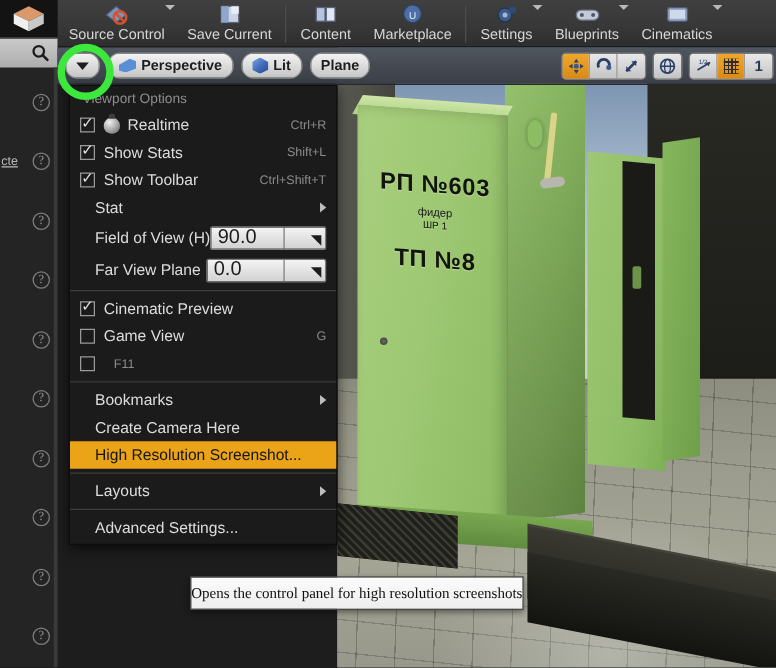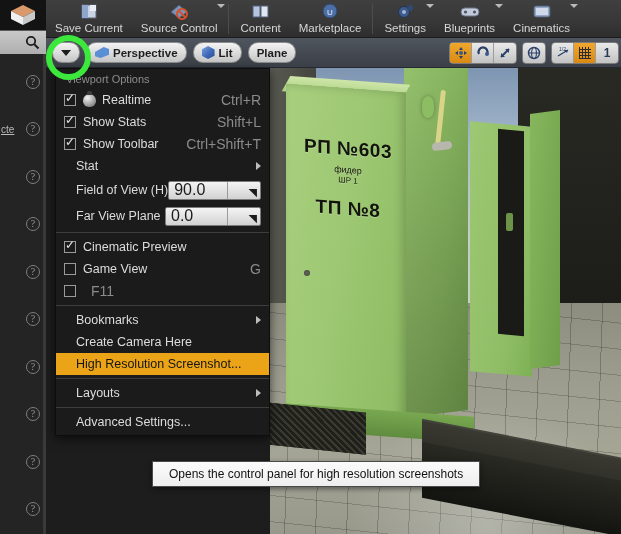--- a/index.html
+++ b/index.html
@@ -278,21 +278,21 @@
     width: 13px; height: 13px; margin-right: 6px; flex: 0 0 13px;
     border-radius: 50% 50% 45% 45%;
     background: radial-gradient(circle at 35% 30%, #f2f2f2, #9c9c9c 60%, #5d5d5d 100%);
     position: relative;
   }
   .mrow .mico::after {
     content: ""; position: absolute; left: 4px; top: -3px; width: 5px; height: 4px;
     background: #3d3d3d; border-radius: 2px 2px 0 0;
   }
   .mrow .mtext { flex: 1 1 auto; white-space: nowrap; }
-  .mrow .mkey { color: #8b8b8b; font-size: 14px; margin-left: 8px; text-align: right; }
+  .mrow .mkey { color: #8b8b8b; font-size: 10px; margin-left: 8px; text-align: right; }
   .mrow .marrow {
     width: 0; height: 0; margin-left: 8px;
     border-top: 4px solid transparent; border-bottom: 4px solid transparent;
     border-left: 5px solid #bdbdbd;
   }
   .mrow.indent { padding-left: 20px; }
   .mrow.highlight { background: #eba417; color: #151515; }
   .mrow.highlight .mtext { color: #151515; }
   .msep { height: 1px; background: #3d3d3d; margin: 3px 0; }
   .mrow.spin { height: 26px; }
@@ -311,23 +311,24 @@
     display: flex; align-items: flex-end; justify-content: flex-end; padding: 0 3px 2px 0;
   }
   .grip-gly { font-size: 11px; color: #1b1b1b; line-height: 10px; }
 
   
   .tooltip {
     position: absolute; left: 152px; top: 461px; z-index: 30;
     background: linear-gradient(180deg,#fbfbfb,#eeeeee);
     border: 1px solid #4a4a4a;
     color: #111; font-size: 12px;
-    padding: 5px 16px;
+    padding: 5px 0;
     white-space: nowrap;
     box-shadow: 0 2px 5px rgba(0,0,0,.45);
+    font-family: Liberation Serif, serif;
   }
 
   
   .ring {
     position: absolute; left: 46px; top: 35px; width: 45px; height: 45px;
     border: 6px solid #3ce83c; border-radius: 50%;
     z-index: 25; pointer-events: none;
   }
 </style>
 </head>
@@ -370,38 +371,38 @@
     <div class="kerb2"></div>
   </div>
 
   <div class="topbar">
     <div style="width:46px;height:38px;flex:0 0 46px;"></div>
 
     <div class="tb-group">
       <div class="tb-item">
         <div class="tb-ico">
           <svg width="22" height="18" viewBox="0 0 22 18">
+            <polygon points="3,9 11,2 19,9 11,15" fill="#7d93bb" stroke="#4d5a74"></polygon>
+            <circle cx="14" cy="11" r="5" fill="none" stroke="#d4522c" stroke-width="2"></circle>
+            <line x1="10.5" y1="7.5" x2="17.5" y2="14.5" stroke="#d4522c" stroke-width="2"></line>
+          </svg>
+        </div>
+        <div class="tb-caret"></div>
+        <div class="lbl">Source Control</div>
+      </div>
+
+      <div class="tb-item">
+        <div class="tb-ico">
+          <svg width="22" height="18" viewBox="0 0 22 18">
             <rect x="4" y="2" width="14" height="13" fill="#c9d3e4" stroke="#5c6578"></rect>
             <rect x="4" y="2" width="6" height="13" fill="#8fa6cc"></rect>
             <rect x="12" y="2" width="6" height="6" fill="#e8edf6"></rect>
           </svg>
         </div>
         <div class="lbl">Save Current</div>
-      </div>
-
-      <div class="tb-item">
-        <div class="tb-ico">
-          <svg width="22" height="18" viewBox="0 0 22 18">
-            <polygon points="3,9 11,2 19,9 11,15" fill="#7d93bb" stroke="#4d5a74"></polygon>
-            <circle cx="14" cy="11" r="5" fill="none" stroke="#d4522c" stroke-width="2"></circle>
-            <line x1="10.5" y1="7.5" x2="17.5" y2="14.5" stroke="#d4522c" stroke-width="2"></line>
-          </svg>
-        </div>
-        <div class="tb-caret"></div>
-        <div class="lbl">Source Control</div>
       </div>
     </div>
 
     <div class="tb-sep"></div>
 
     <div class="tb-group">
       <div class="tb-item">
         <div class="tb-ico">
           <svg width="22" height="18" viewBox="0 0 22 18">
             <rect x="3" y="3" width="7" height="11" fill="#b7c4dd" stroke="#57617a"></rect>

